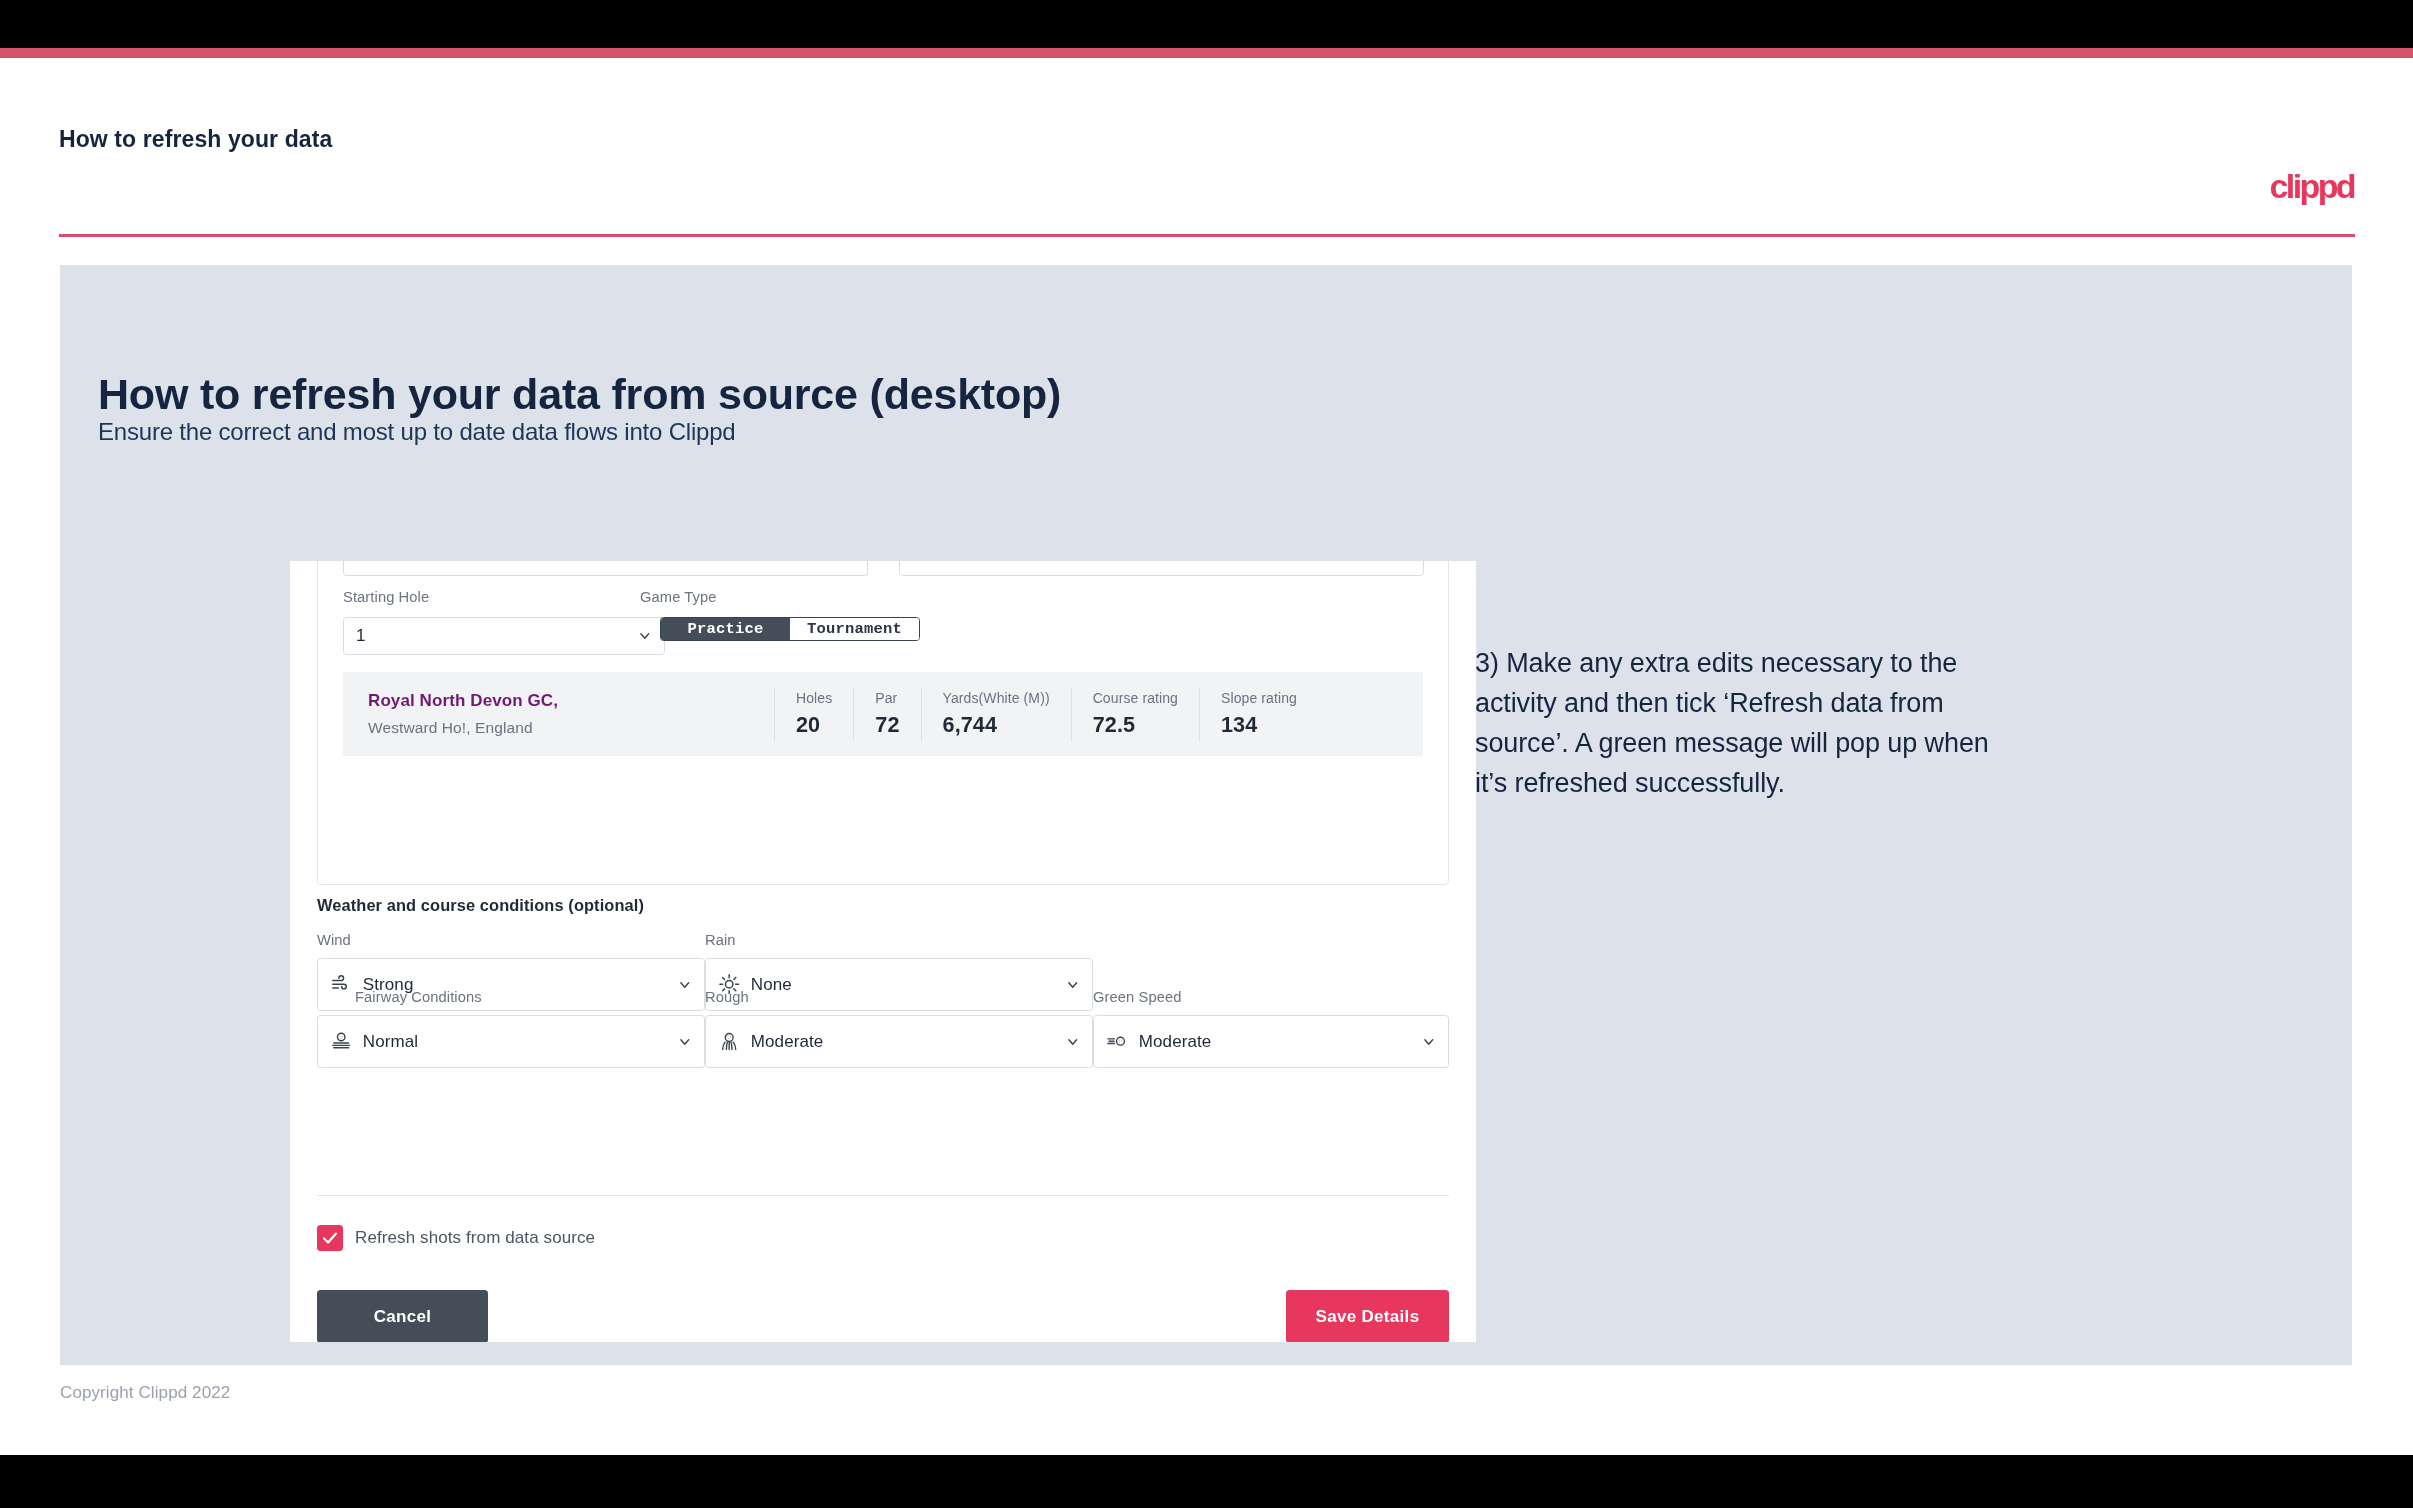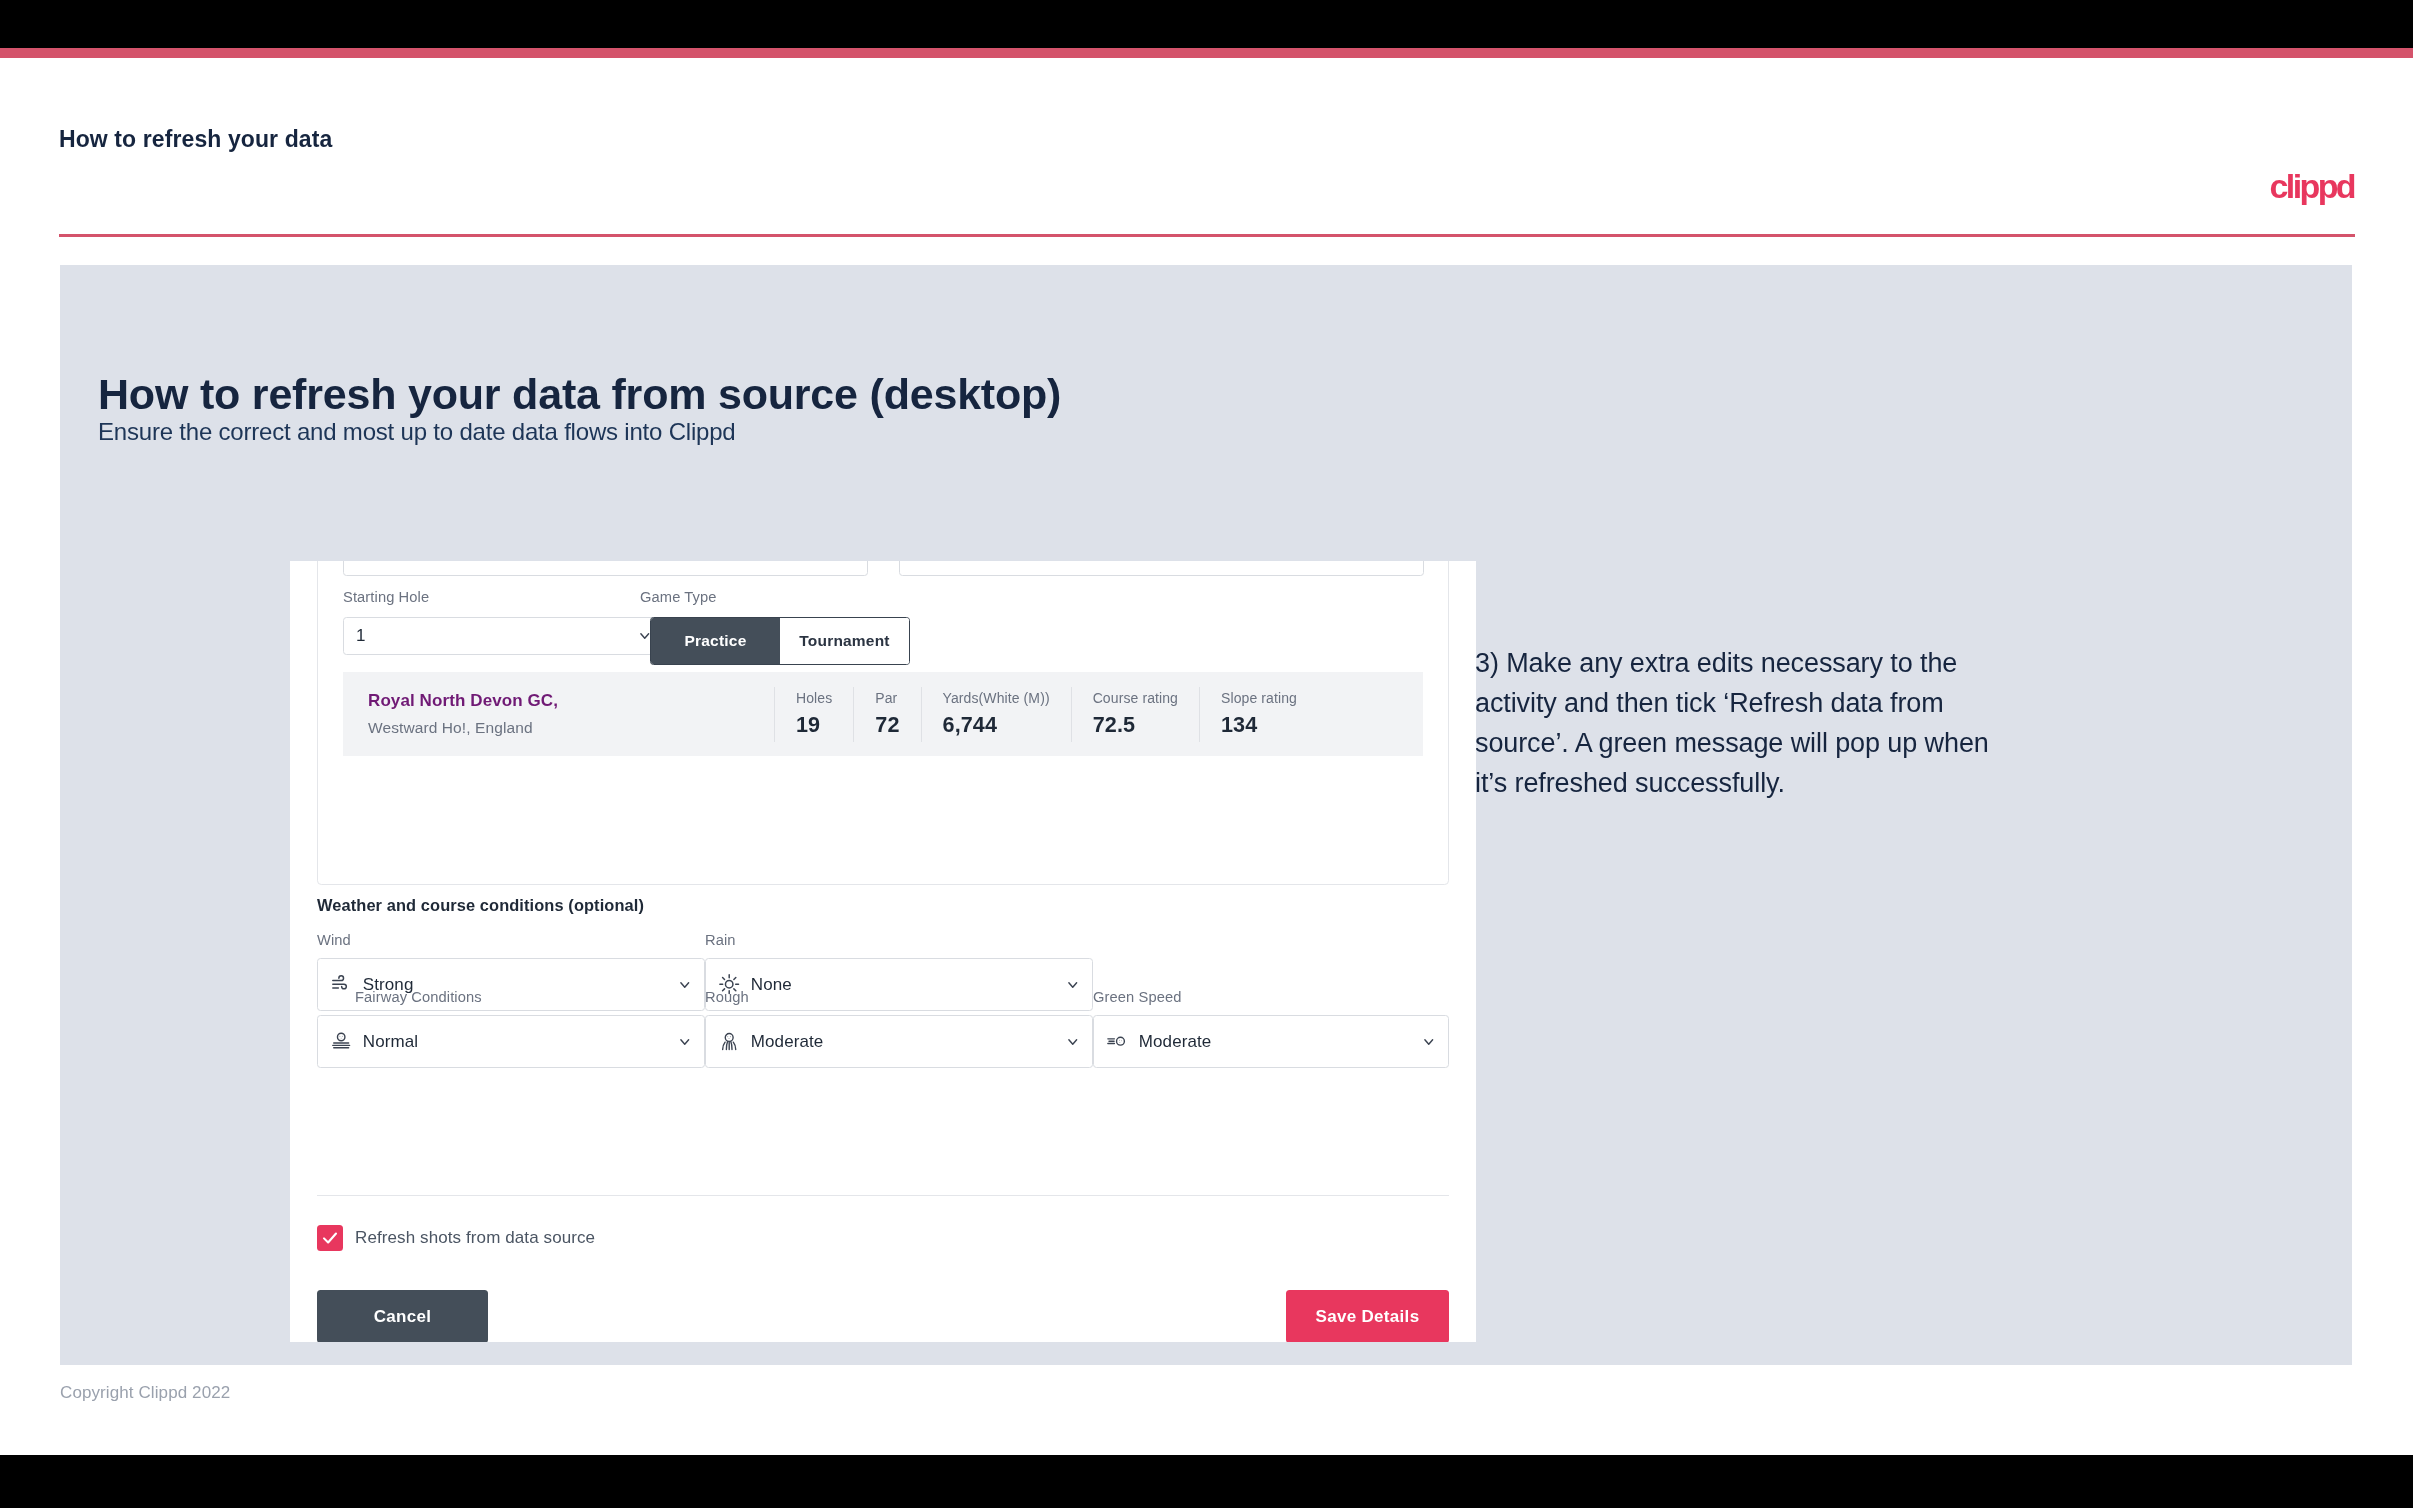--- a/index.html
+++ b/index.html
@@ -172,28 +172,29 @@
     width: 22.4px; height: 22.4px;
     margin-right: 10.4px;
     flex: 0 0 auto;
     color: #3b4351;
   }
   .sel-icon svg { display: block; width: 100%; height: 100%; }
 
   
   .toggle {
     position: absolute;
-    left: 332px;
+    left: 342px;
     top: 76px;
     width: 260px;
-    height: 48px;
+    height: 24px;
     display: flex;
     border: 0.9px solid #39434f;
     border-radius: 3.5px;
     overflow: hidden;
+    font-family: Liberation Mono, monospace;
   }
   .toggle-seg {
     flex: 1;
     display: flex;
     align-items: center;
     justify-content: center;
     font-size: 15.5px;
     font-weight: bold;
     letter-spacing: 0.2px;
   }
@@ -375,21 +376,21 @@
           <div class="toggle-seg inactive">Tournament</div>
         </div>
 
         <div class="course-strip">
           <div class="course-name-wrap">
             <div class="course-name">Royal North Devon GC,</div>
             <div class="course-loc">Westward Ho!, England</div>
           </div>
           <div class="stat">
             <div class="stat-label">Holes</div>
-            <div class="stat-value">19</div>
+            <div class="stat-value">20</div>
           </div>
           <div class="stat">
             <div class="stat-label">Par</div>
             <div class="stat-value">72</div>
           </div>
           <div class="stat">
             <div class="stat-label">Yards(White (M))</div>
             <div class="stat-value">6,744</div>
           </div>
           <div class="stat">

